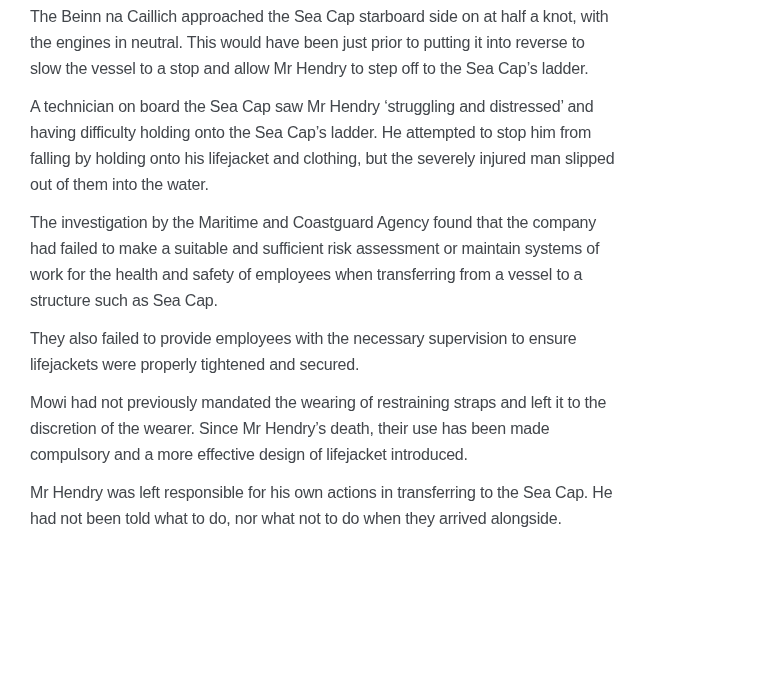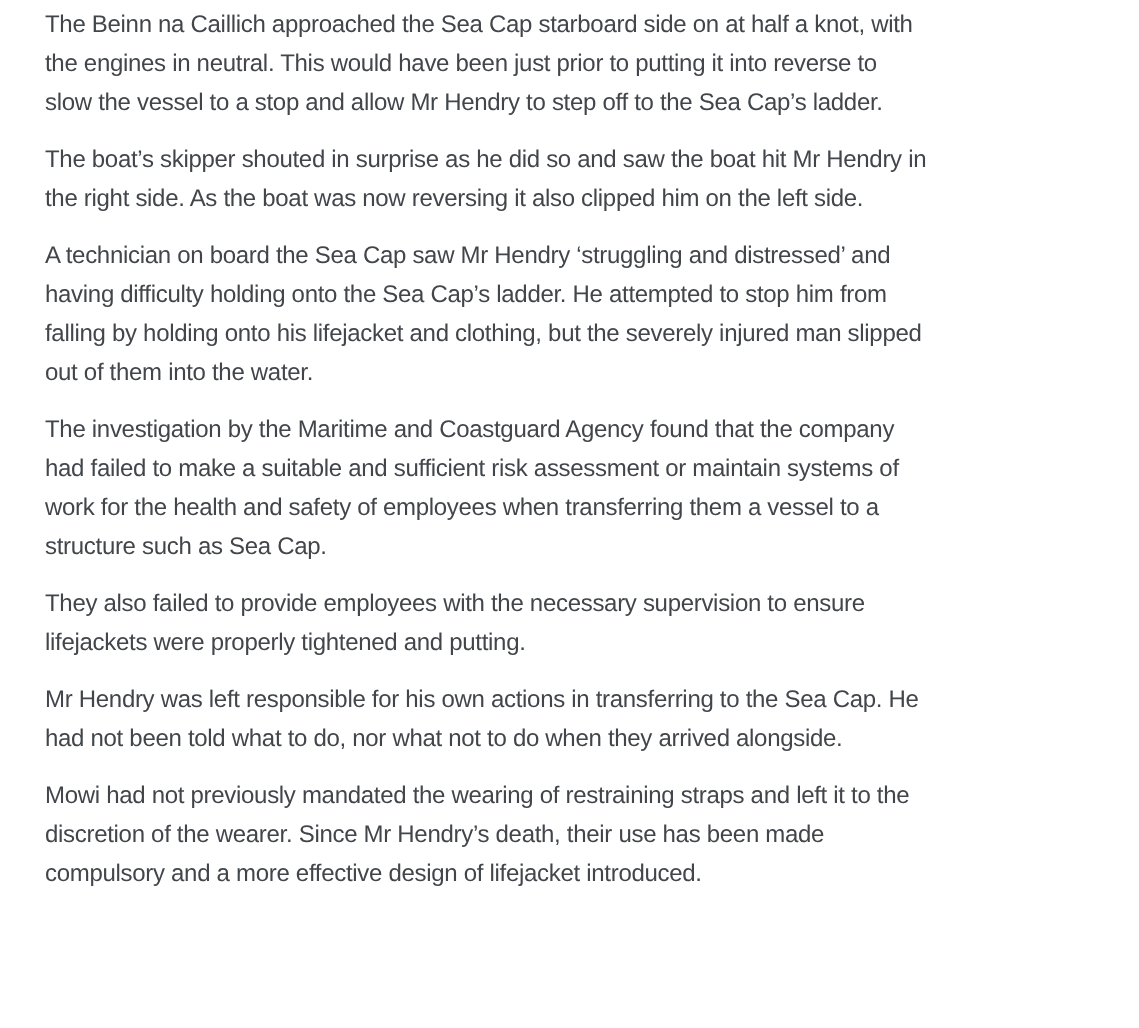--- a/index.html
+++ b/index.html
@@ -26,19 +26,18 @@
   .article-body p {
     margin: 0 0 12px 0;
     padding: 0;
   }
 </style>
 </head>
 <body>
 
 <div class="article-body">
   <p>The Beinn na Caillich approached the Sea Cap starboard side on at half a knot, with the engines in neutral. This would have been just prior to putting it into reverse to slow the vessel to a stop and allow Mr Hendry to step off to the Sea Cap’s ladder.</p>
-  <p>The boat’s skipper shouted in surprise as he did so and saw the boat hit Mr Hendry in the right side. As the boat was now reversing it also clipped him on the left side.</p>
   <p>A technician on board the Sea Cap saw Mr Hendry ‘struggling and distressed’ and having difficulty holding onto the Sea Cap’s ladder. He attempted to stop him from falling by holding onto his lifejacket and clothing, but the severely injured man slipped out of them into the water.</p>
-  <p>The investigation by the Maritime and Coastguard Agency found that the company had failed to make a suitable and sufficient risk assessment or maintain systems of work for the health and safety of employees when transferring them a vessel to a structure such as Sea Cap.</p>
-  <p>They also failed to provide employees with the necessary supervision to ensure lifejackets were properly tightened and putting.</p>
+  <p>The investigation by the Maritime and Coastguard Agency found that the company had failed to make a suitable and sufficient risk assessment or maintain systems of work for the health and safety of employees when transferring from a vessel to a structure such as Sea Cap.</p>
+  <p>They also failed to provide employees with the necessary supervision to ensure lifejackets were properly tightened and secured.</p>
+  <p>Mowi had not previously mandated the wearing of restraining straps and left it to the discretion of the wearer. Since Mr Hendry’s death, their use has been made compulsory and a more effective design of lifejacket introduced.</p>
   <p>Mr Hendry was left responsible for his own actions in transferring to the Sea Cap. He had not been told what to do, nor what not to do when they arrived alongside.</p>
-  <p>Mowi had not previously mandated the wearing of restraining straps and left it to the discretion of the wearer. Since Mr Hendry’s death, their use has been made compulsory and a more effective design of lifejacket introduced.</p>
 </div>
 
 </body></html>

